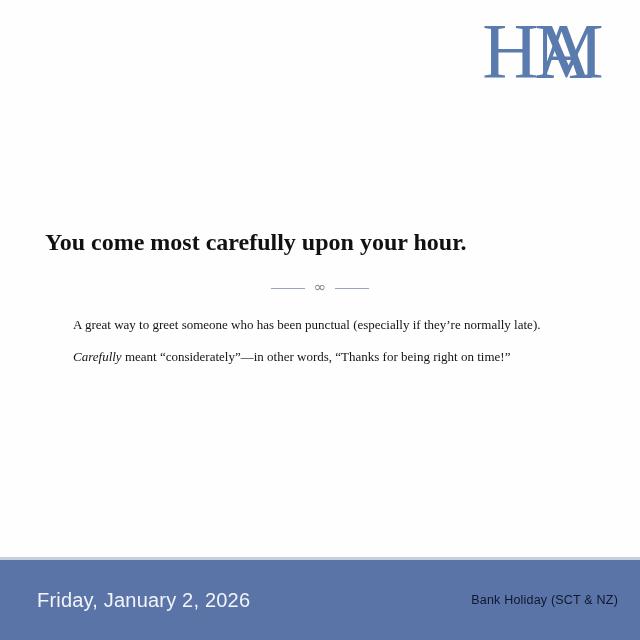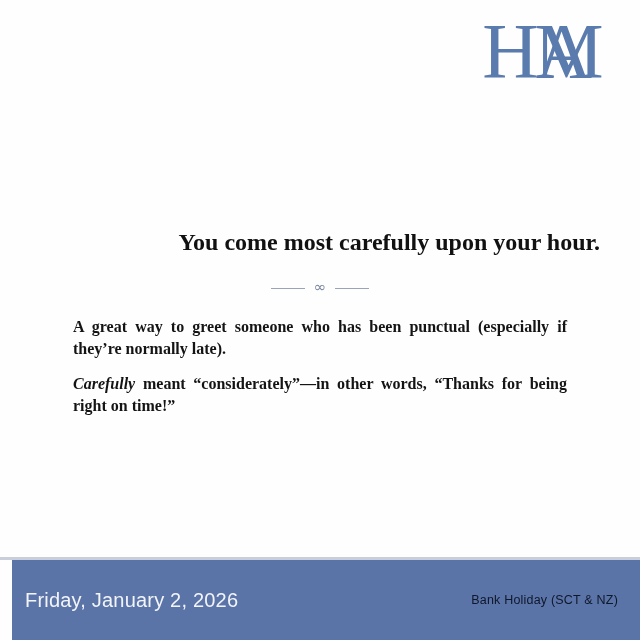--- a/index.html
+++ b/index.html
@@ -65,23 +65,23 @@
     transform: translateX(-0.07em);
   }
   .logo-lig-spacer {
     visibility: hidden;
   }
 
   
   .headline {
     position: absolute;
     top: 228px;
-    left: 52px;
+    left: 45px;
     right: 40px;
-    text-align: right;
+    text-align: left;
     font-family: "Liberation Serif", serif;
     font-weight: bold;
     font-size: 24px;
     line-height: 1.2;
     color: #111111;
   }
 
   
   .ornament {
     position: absolute;
@@ -111,55 +111,54 @@
   
   .body-copy {
     position: absolute;
     top: 316px;
     left: 73px;
     width: 494px;
   }
   .body-copy p {
     margin: 0 0 14px 0;
     font-family: "Liberation Serif", serif;
-    font-size: 16px;
+    font-size: 13px;
     line-height: 1.35;
     color: #141414;
     text-align: justify;
     text-justify: inter-word;
     hyphens: none;
-    font-weight: bold;
   }
   .body-copy p:last-child {
     margin-bottom: 0;
   }
   .body-copy em {
     font-style: italic;
   }
 
   
   .footer-separator {
     position: absolute;
     left: 0;
     right: 0;
     top: 557px;
     height: 3px;
     background: #c8cedb;
   }
   .footer {
     position: absolute;
-    left: 12px;
+    left: 0;
     right: 0;
     top: 560px;
     height: 80px;
     background: #5b74a8;
     display: flex;
     align-items: center;
     justify-content: space-between;
-    padding: 0 22px 0 13px;
+    padding: 0 22px 0 37px;
     box-sizing: border-box;
   }
   .footer-date {
     font-family: "Liberation Sans", sans-serif;
     font-size: 20px;
     font-weight: 400;
     color: #f2f4f8;
     letter-spacing: 0.2px;
     white-space: nowrap;
   }

